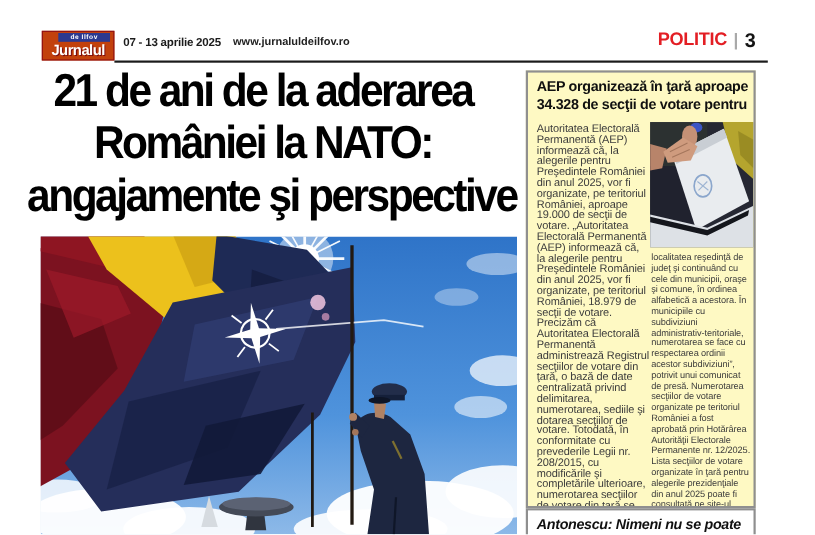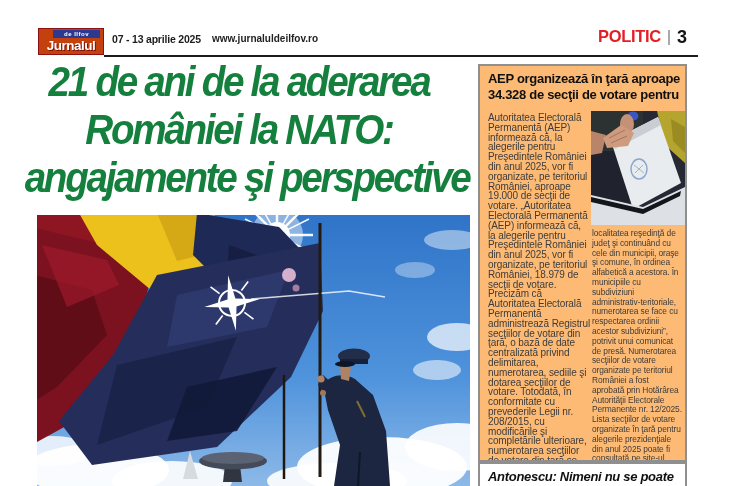--- a/index.html
+++ b/index.html
@@ -32,31 +32,31 @@
   }
   .section-block{
     position:absolute; left:598px; top:27px; width:100px;
     display:flex; align-items:flex-start; gap:7px;
   }
   .section-name{ color:#e31e24; font-size:16.5px; font-weight:bold; letter-spacing:-.3px;}
   .section-sep{ width:2px; height:15px; background:#a9a9a9; align-self:center;}
   .page-number{ color:#141414; font-size:18px; font-weight:bold;}
   .header-rule{ position:absolute; left:104px; top:55px; width:594px; height:2px; background:#1b1b1b;}
   
-  .main-headline{ position:absolute; left:6px; top:58px; width:466px; text-align:center; color:#15803d;font-style:italic;}
+  .main-headline{ position:absolute; left:6px; top:58px; width:466px; text-align:center; color:#000000;}
   .headline-line{
     font-size:42px; font-weight:bold; line-height:48px; letter-spacing:-2.5px;
     transform:scaleX(.92); transform-origin:center; white-space:nowrap;
   }
   
   .main-photo{ position:absolute; left:37px; top:215px; width:433px; height:271px;}
   
   .aep-box{
     position:absolute; left:478px; top:64px; width:209px; height:398px;
-    border:2px solid #8f8f8f; box-sizing:border-box; background:#fdba74; overflow:hidden;
+    border:2px solid #8f8f8f; box-sizing:border-box; background:#fef9c3; overflow:hidden;
   }
   .aep-title{ position:absolute; left:8px; top:5px; right:4px; color:#101010;}
   .aep-title div{ font-size:13px; font-weight:bold; line-height:15.5px; letter-spacing:-.3px;}
   .aep-col-left{
     position:absolute; left:8px; top:47px; width:103px;
     font-size:10px; line-height:9.8px; color:#3c3c3c; letter-spacing:-.1px;
   }
   .aep-col-right{
     position:absolute; left:112px; top:163px; width:90px;
     font-size:8.4px; line-height:9.8px; color:#3c3c3c; letter-spacing:-.1px;

